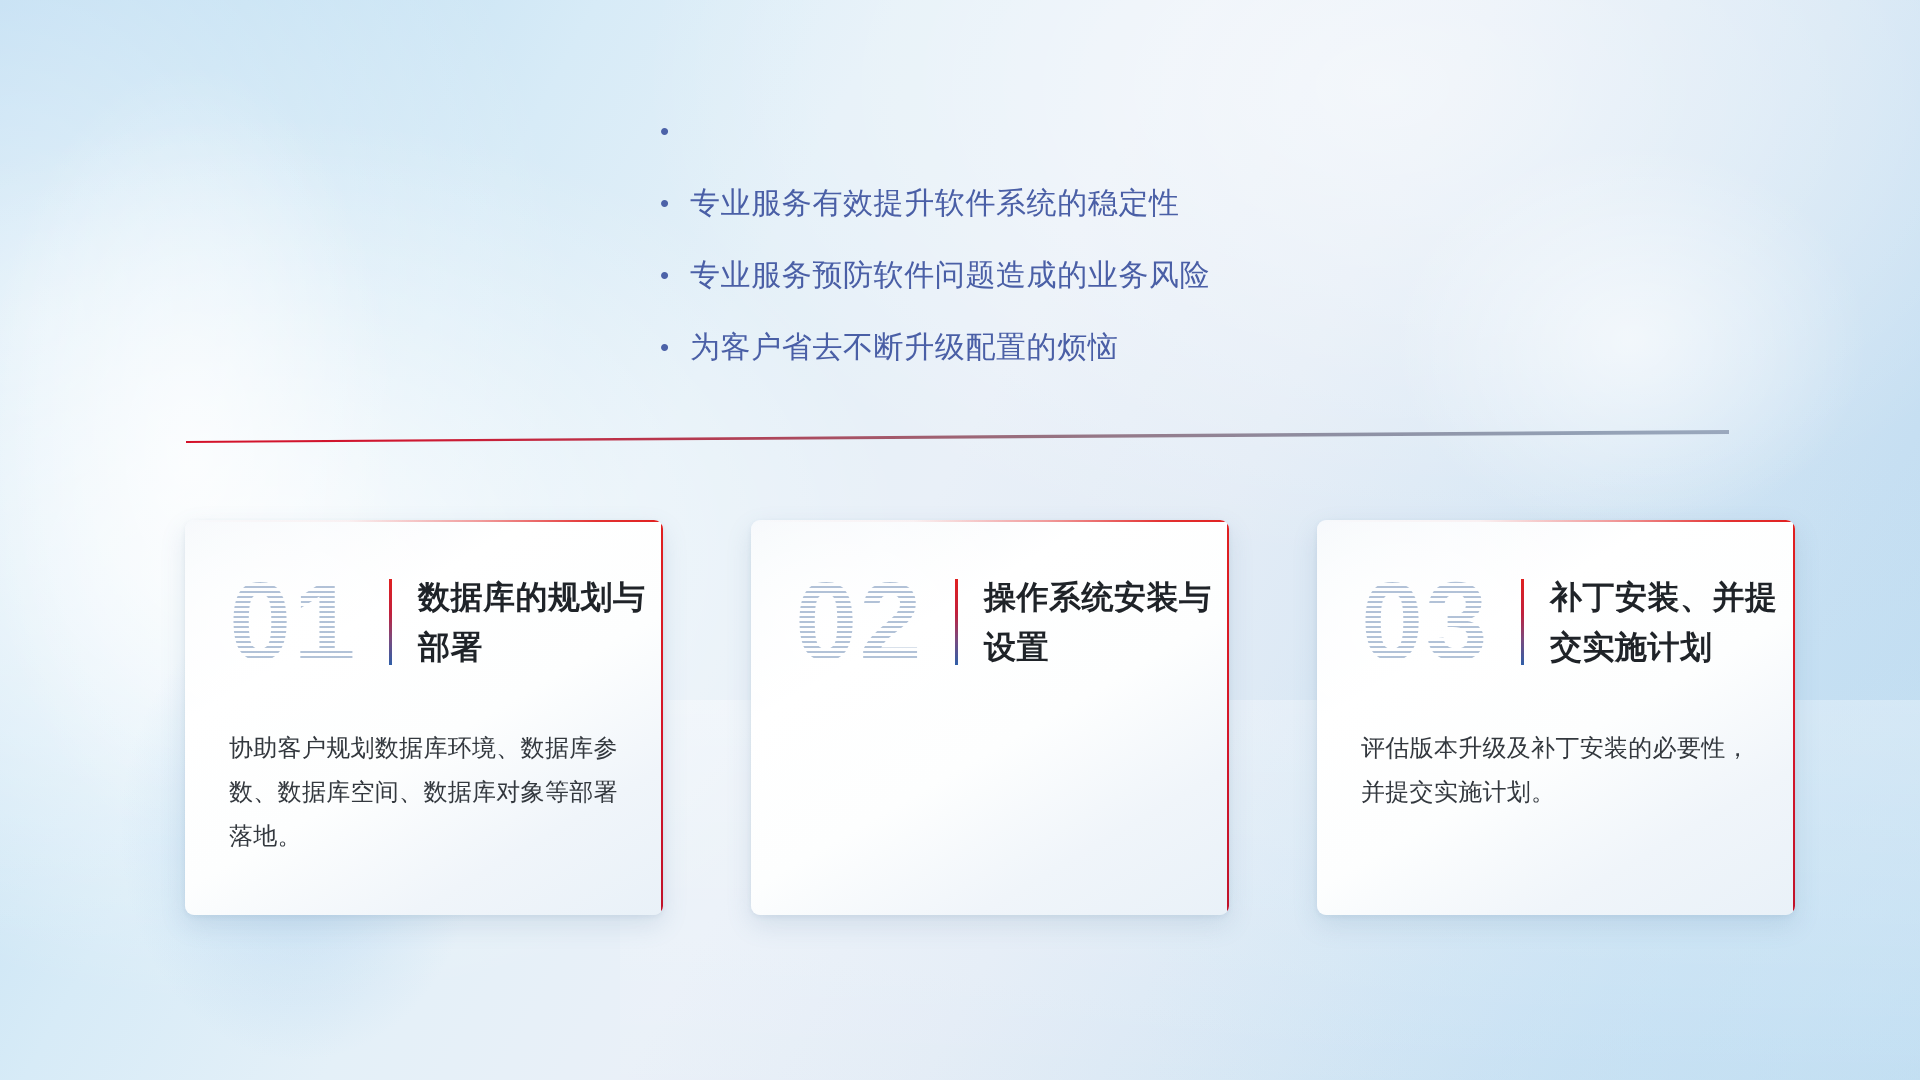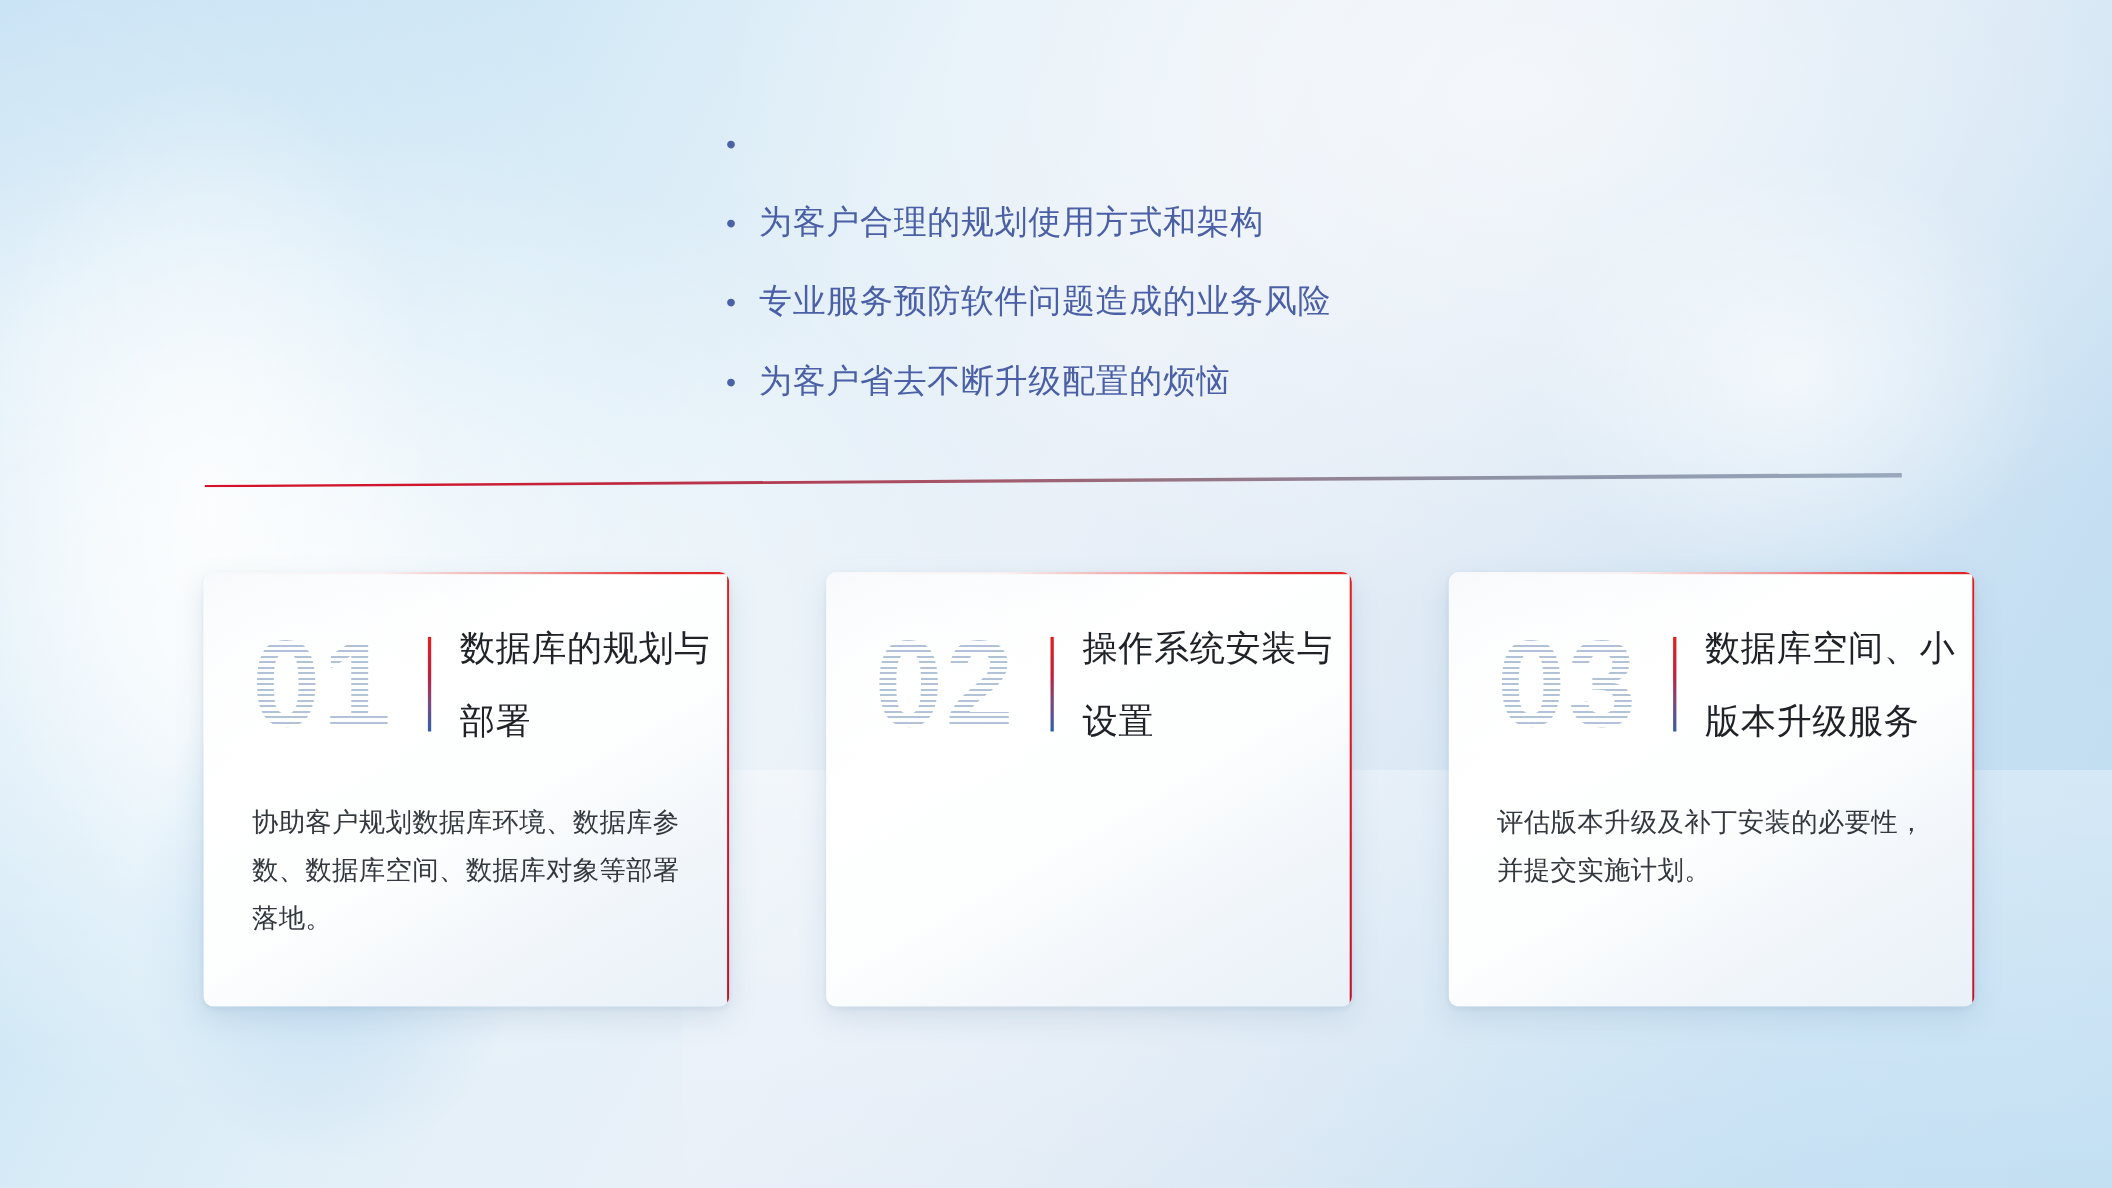--- a/index.html
+++ b/index.html
@@ -154,23 +154,23 @@
   }
   .card-bar {
     flex:0 0 3px;
     width:3px;
     height:86px;
     margin:0 26px 0 10px;
     background:linear-gradient(180deg, #e02020 0%, #c2203c 40%, #7a4a7e 70%, #2f5fa8 100%);
   }
   .card-title {
     font-size:32px;
-    line-height:66px;
+    line-height:50px;
     color:#1f2328;
-    font-weight:400;
+    font-weight:700;
     letter-spacing:0.5px;
     max-width:250px;
   }
   .card-body {
     padding:46px 44px 0 44px;
     font-size:24px;
     line-height:44px;
     color:#33383e;
     letter-spacing:0.3px;
   }
@@ -184,21 +184,21 @@
   <div id="glow-b"></div>
   <div id="glow-c"></div>
   <div id="glow-d"></div>
 
   <div id="bullets">
     <div class="bullet-row">
       <span class="bullet-dot">•</span>
     </div>
     <div class="bullet-row">
       <span class="bullet-dot">•</span>
-      <span class="bullet-text">为客户合理的规划使用方式和架构</span>
+      <span class="bullet-text">专业服务有效提升软件系统的稳定性</span>
     </div>
     <div class="bullet-row">
       <span class="bullet-dot">•</span>
       <span class="bullet-text">专业服务预防软件问题造成的业务风险</span>
     </div>
     <div class="bullet-row">
       <span class="bullet-dot">•</span>
       <span class="bullet-text">为客户省去不断升级配置的烦恼</span>
     </div>
   </div>
@@ -242,19 +242,19 @@
         <div class="card-title">操作系统安装与设置</div>
       </div>
     </div>
 
     <div class="card">
       <div class="card-edge-top"></div>
       <div class="card-edge-right"></div>
       <div class="card-head">
         <div class="card-num">03</div>
         <div class="card-bar"></div>
-        <div class="card-title">数据库空间、小版本升级服务</div>
+        <div class="card-title">补丁安装、并提交实施计划</div>
       </div>
       <div class="card-body">评估版本升级及补丁安装的必要性，并提交实施计划。</div>
     </div>
 
   </div>
 </div>
 
 </body></html>

